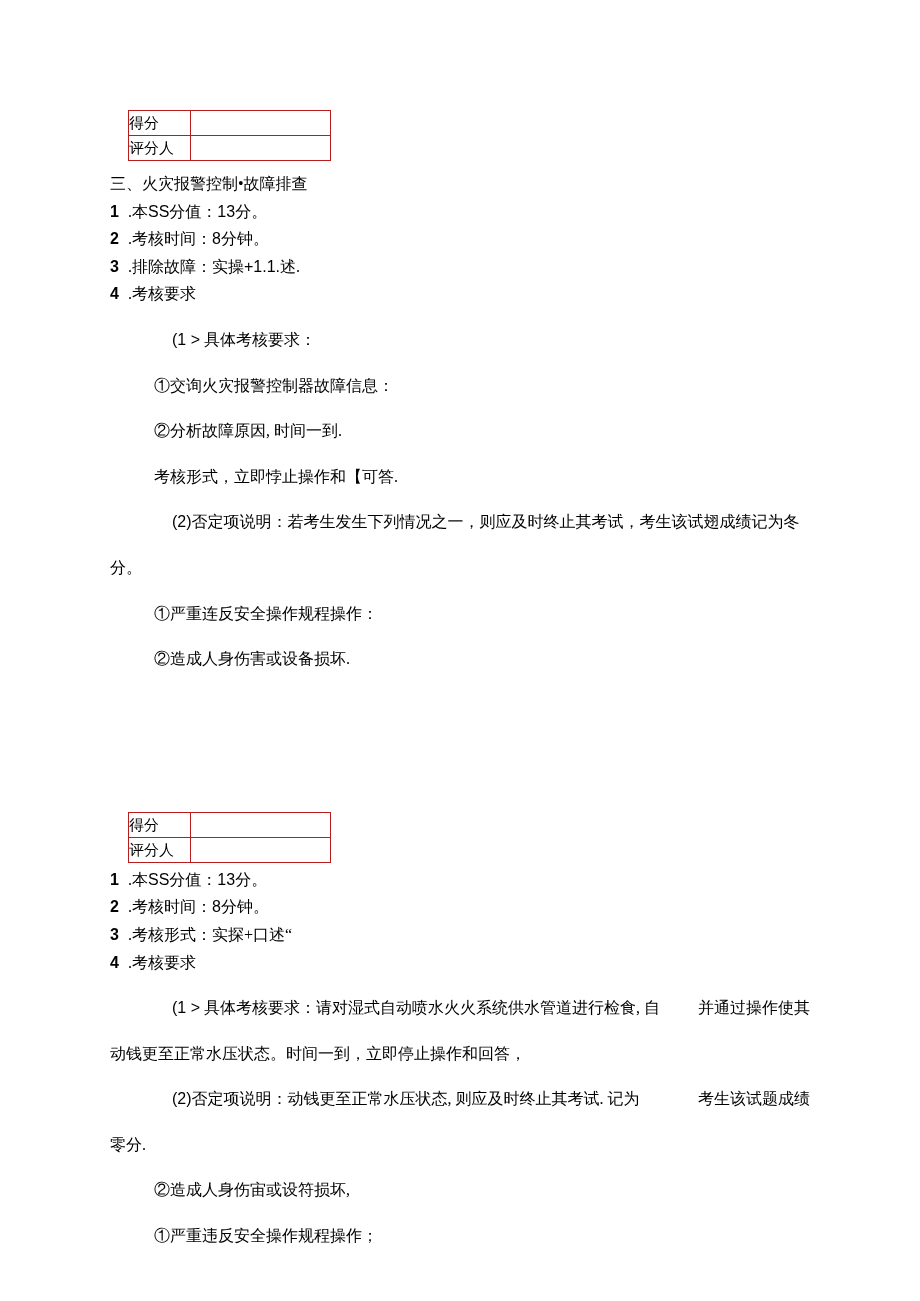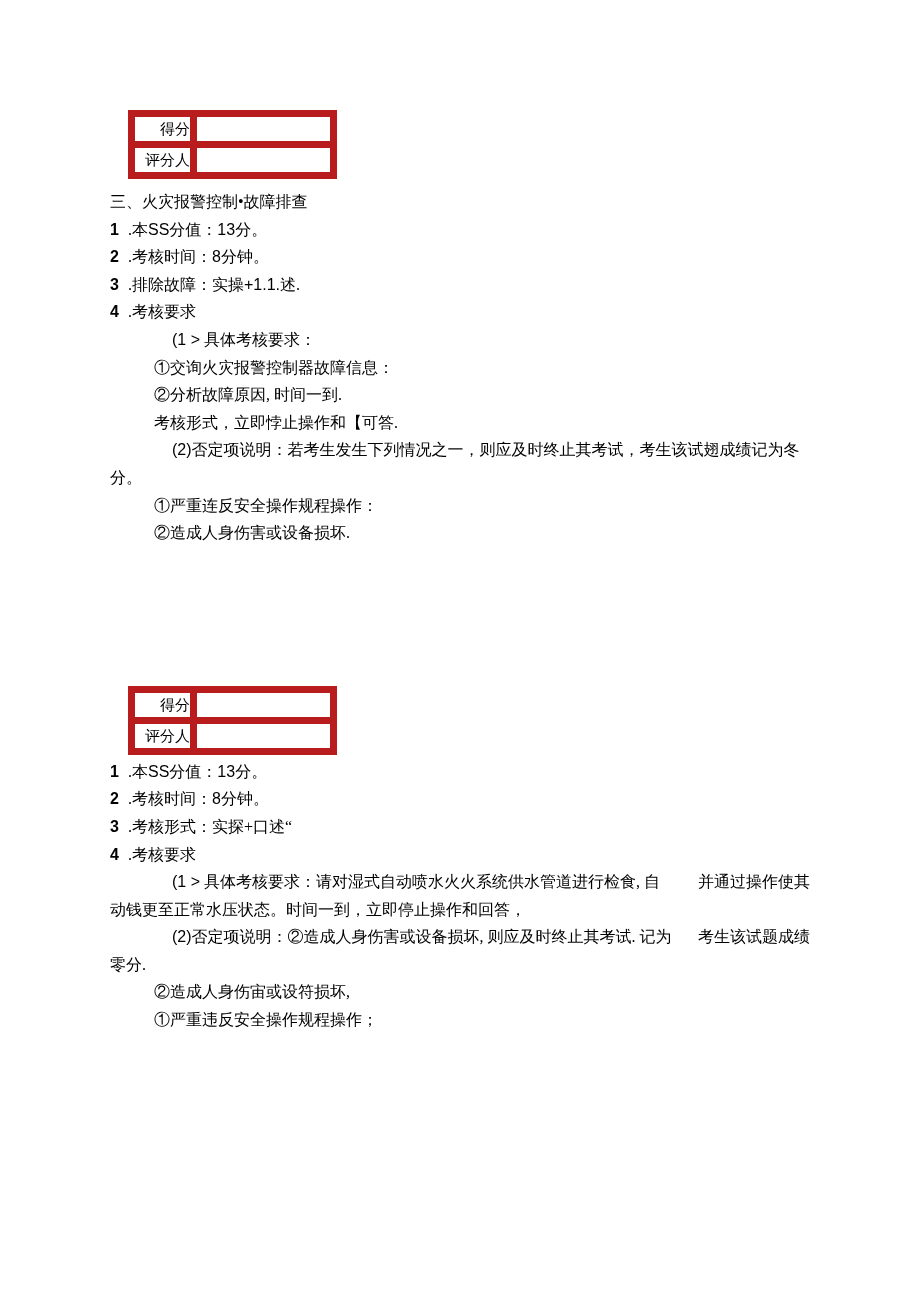--- a/index.html
+++ b/index.html
@@ -12,37 +12,37 @@
     line-height: 1.6;
     color: #000;
     padding: 110px 110px 0 110px;
   }
   .score-table {
     border-collapse: collapse;
     margin-bottom: 4px;
     margin-left: 18px;
   }
   .score-table td {
-    border: 7px solid #b91c1c;
+    border: 1px solid #b91c1c;
     height: 24px;
-    text-align: right;
+    text-align: left;
     font-size: 15px;
   }
   .score-table td.label { width: 62px; }
   .score-table td.value { width: 140px; }
   .section-title {
     font-size: 16px;
     margin-top: 10px;
   }
   .num-line { margin-top: 2px; }
   .num-line .num { font-weight: bold; display: inline-block; width: 14px; }
   .bold { font-weight: normal; font-family: Arial, "SimHei", sans-serif; }
   .indent1 { padding-left: 62px; }
   .indent2 { padding-left: 44px; }
-  .para { margin-top: 2px; }
+  .para { margin-top: 20px; }
   .block { margin-bottom: 140px; }
   .last { margin-bottom: 0; }
   .just { text-align: justify; text-justify: inter-ideograph; }
   .float-r { float: right; }
 </style>
 </head>
 <body>
 
 <div class="block">
   <table class="score-table">
@@ -121,18 +121,18 @@
   <div class="num-line">
     <span class="num bold">4</span><span> .考核要求</span>
   </div>
 
   <div class="para indent1 just">
     <span class="bold">(1 &gt;</span><span> 具体考核要求：请对湿式自动喷水火火系统供水管道进行检食, 自</span><span class="float-r">并通过操作使其</span>
   </div>
   <div class="para">动钱更至正常水压状态。时间一到，立即停止操作和回答，</div>
 
   <div class="para indent1 just">
-    <span class="bold">(2)</span><span>否定项说明：②造成人身伤害或设备损坏, 则应及时终止其考试. 记为</span><span class="float-r">考生该试题成绩</span>
+    <span class="bold">(2)</span><span>否定项说明：动钱更至正常水压状态, 则应及时终止其考试. 记为</span><span class="float-r">考生该试题成绩</span>
   </div>
   <div class="para">零分.</div>
   <div class="para indent2">②造成人身伤宙或设符损坏,</div>
   <div class="para indent2">①严重违反安全操作规程操作；</div>
 </div>
 
 </body></html>

